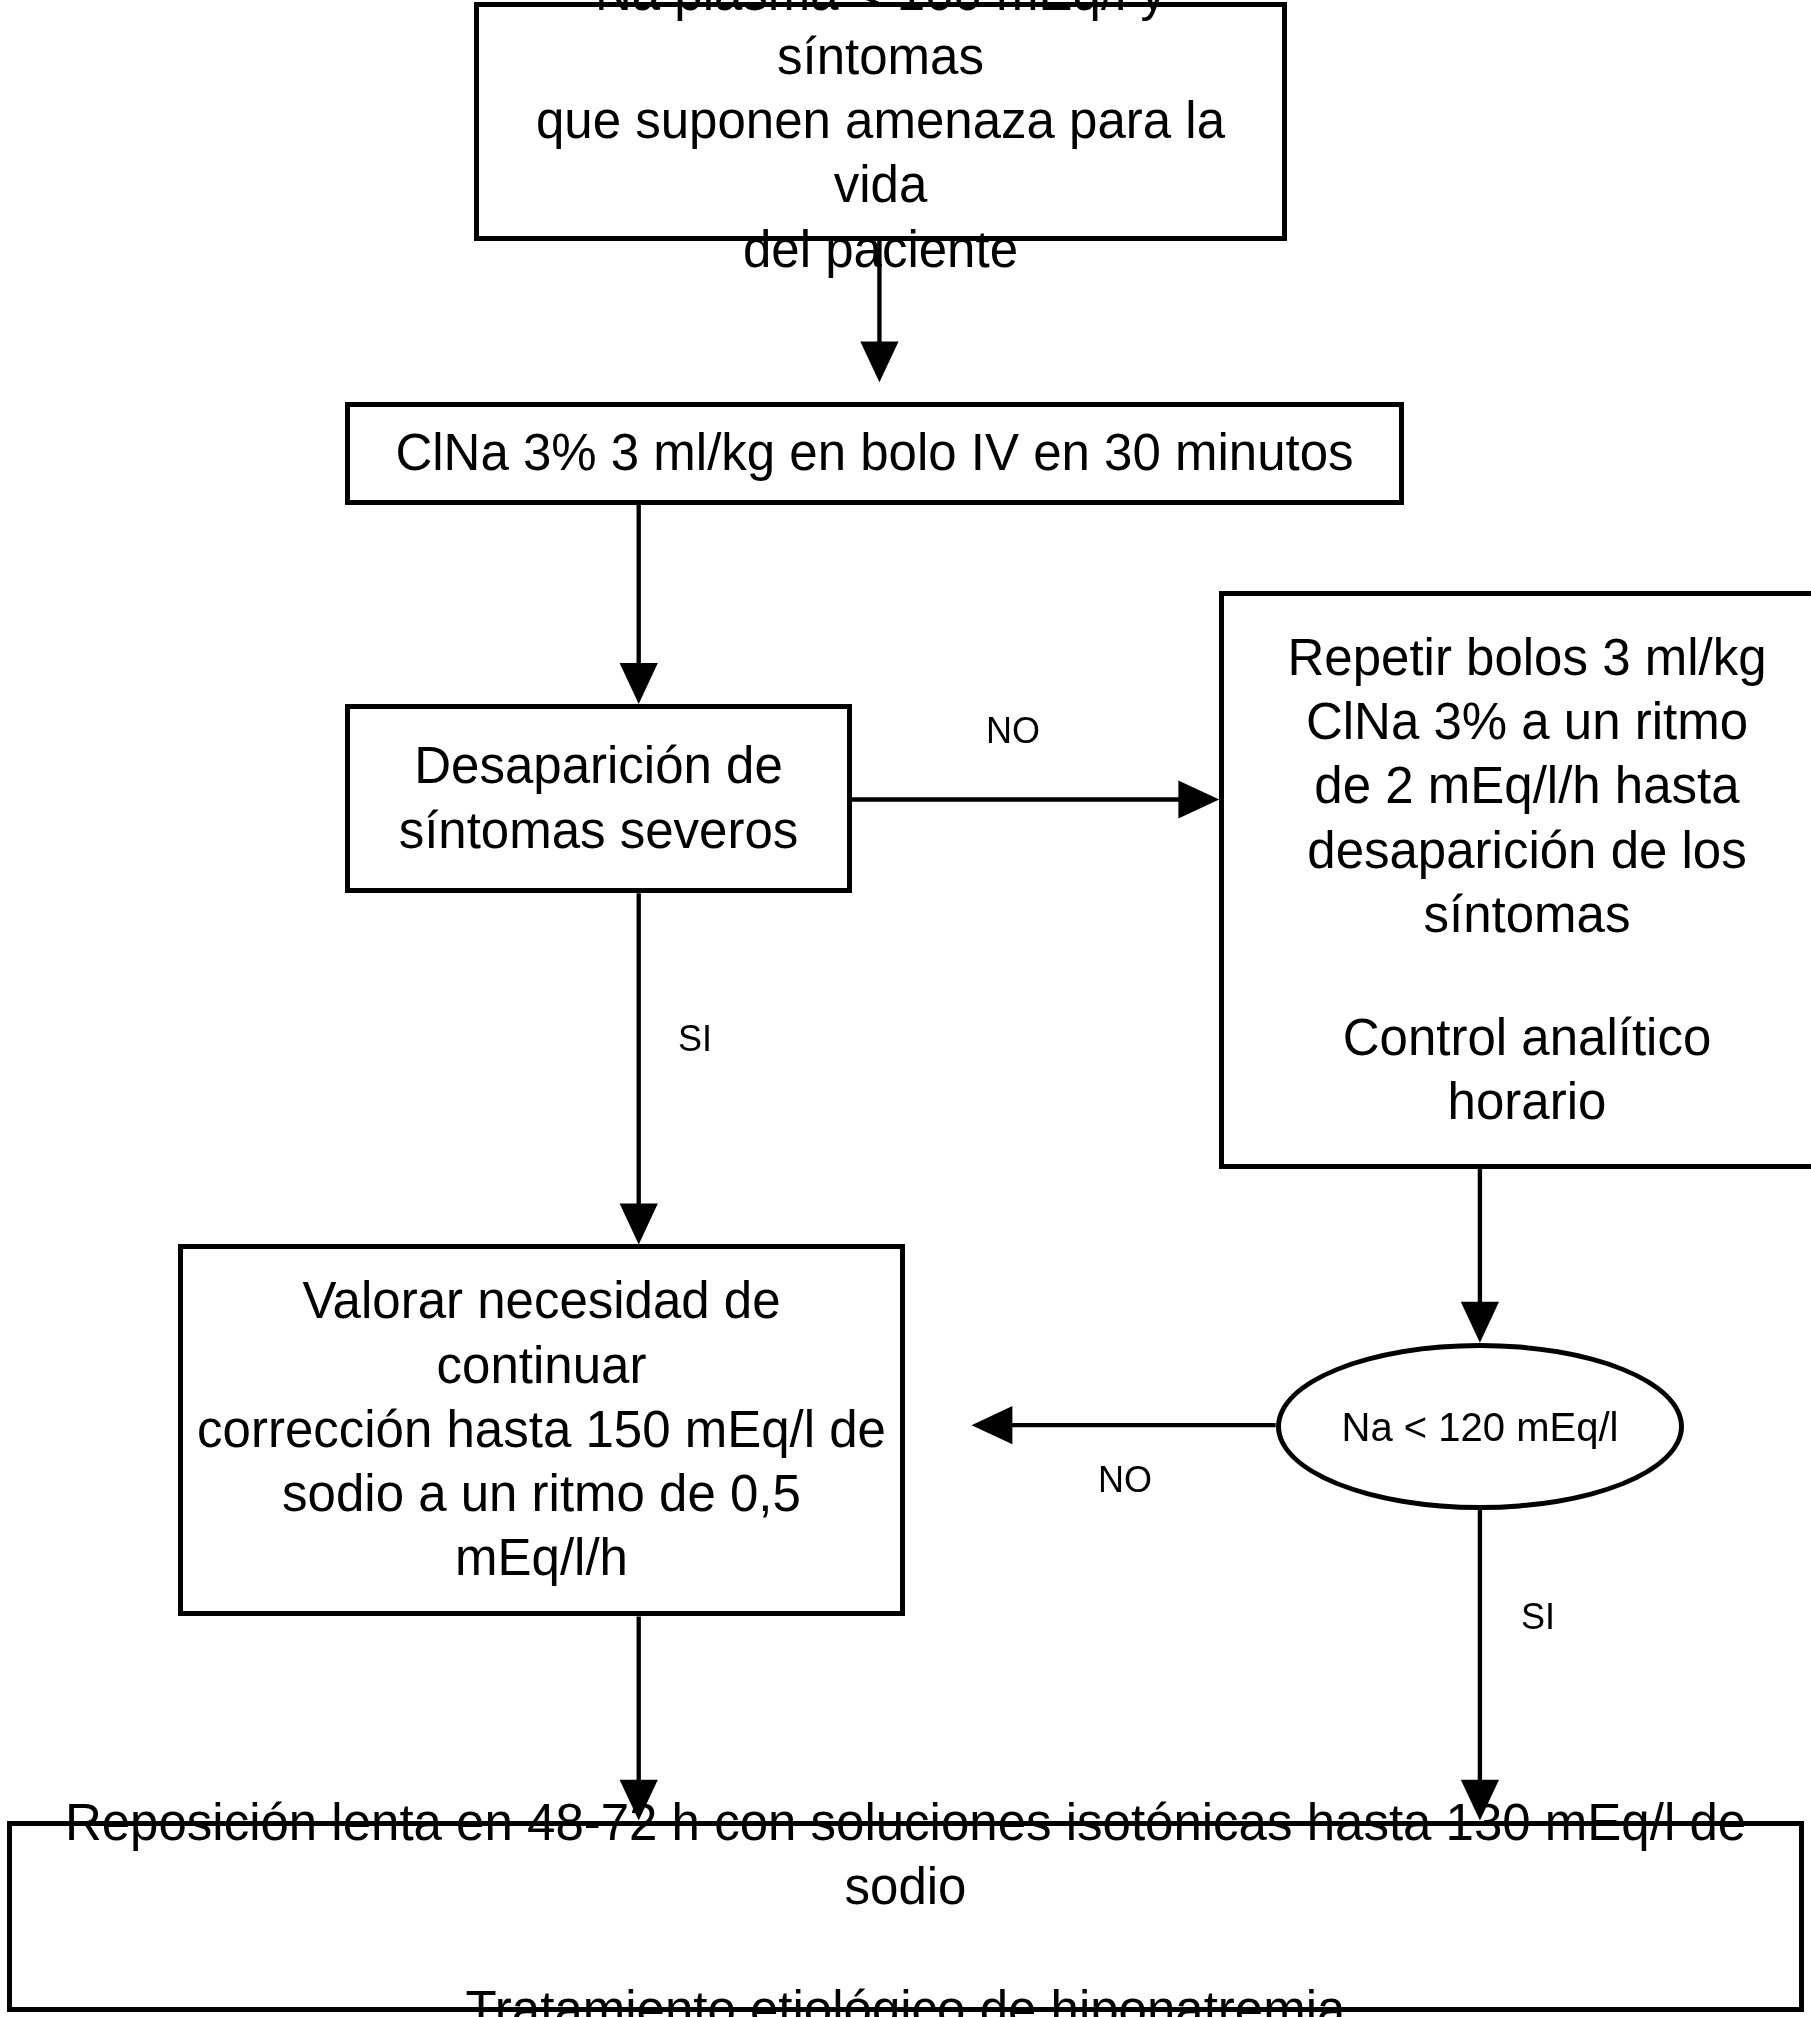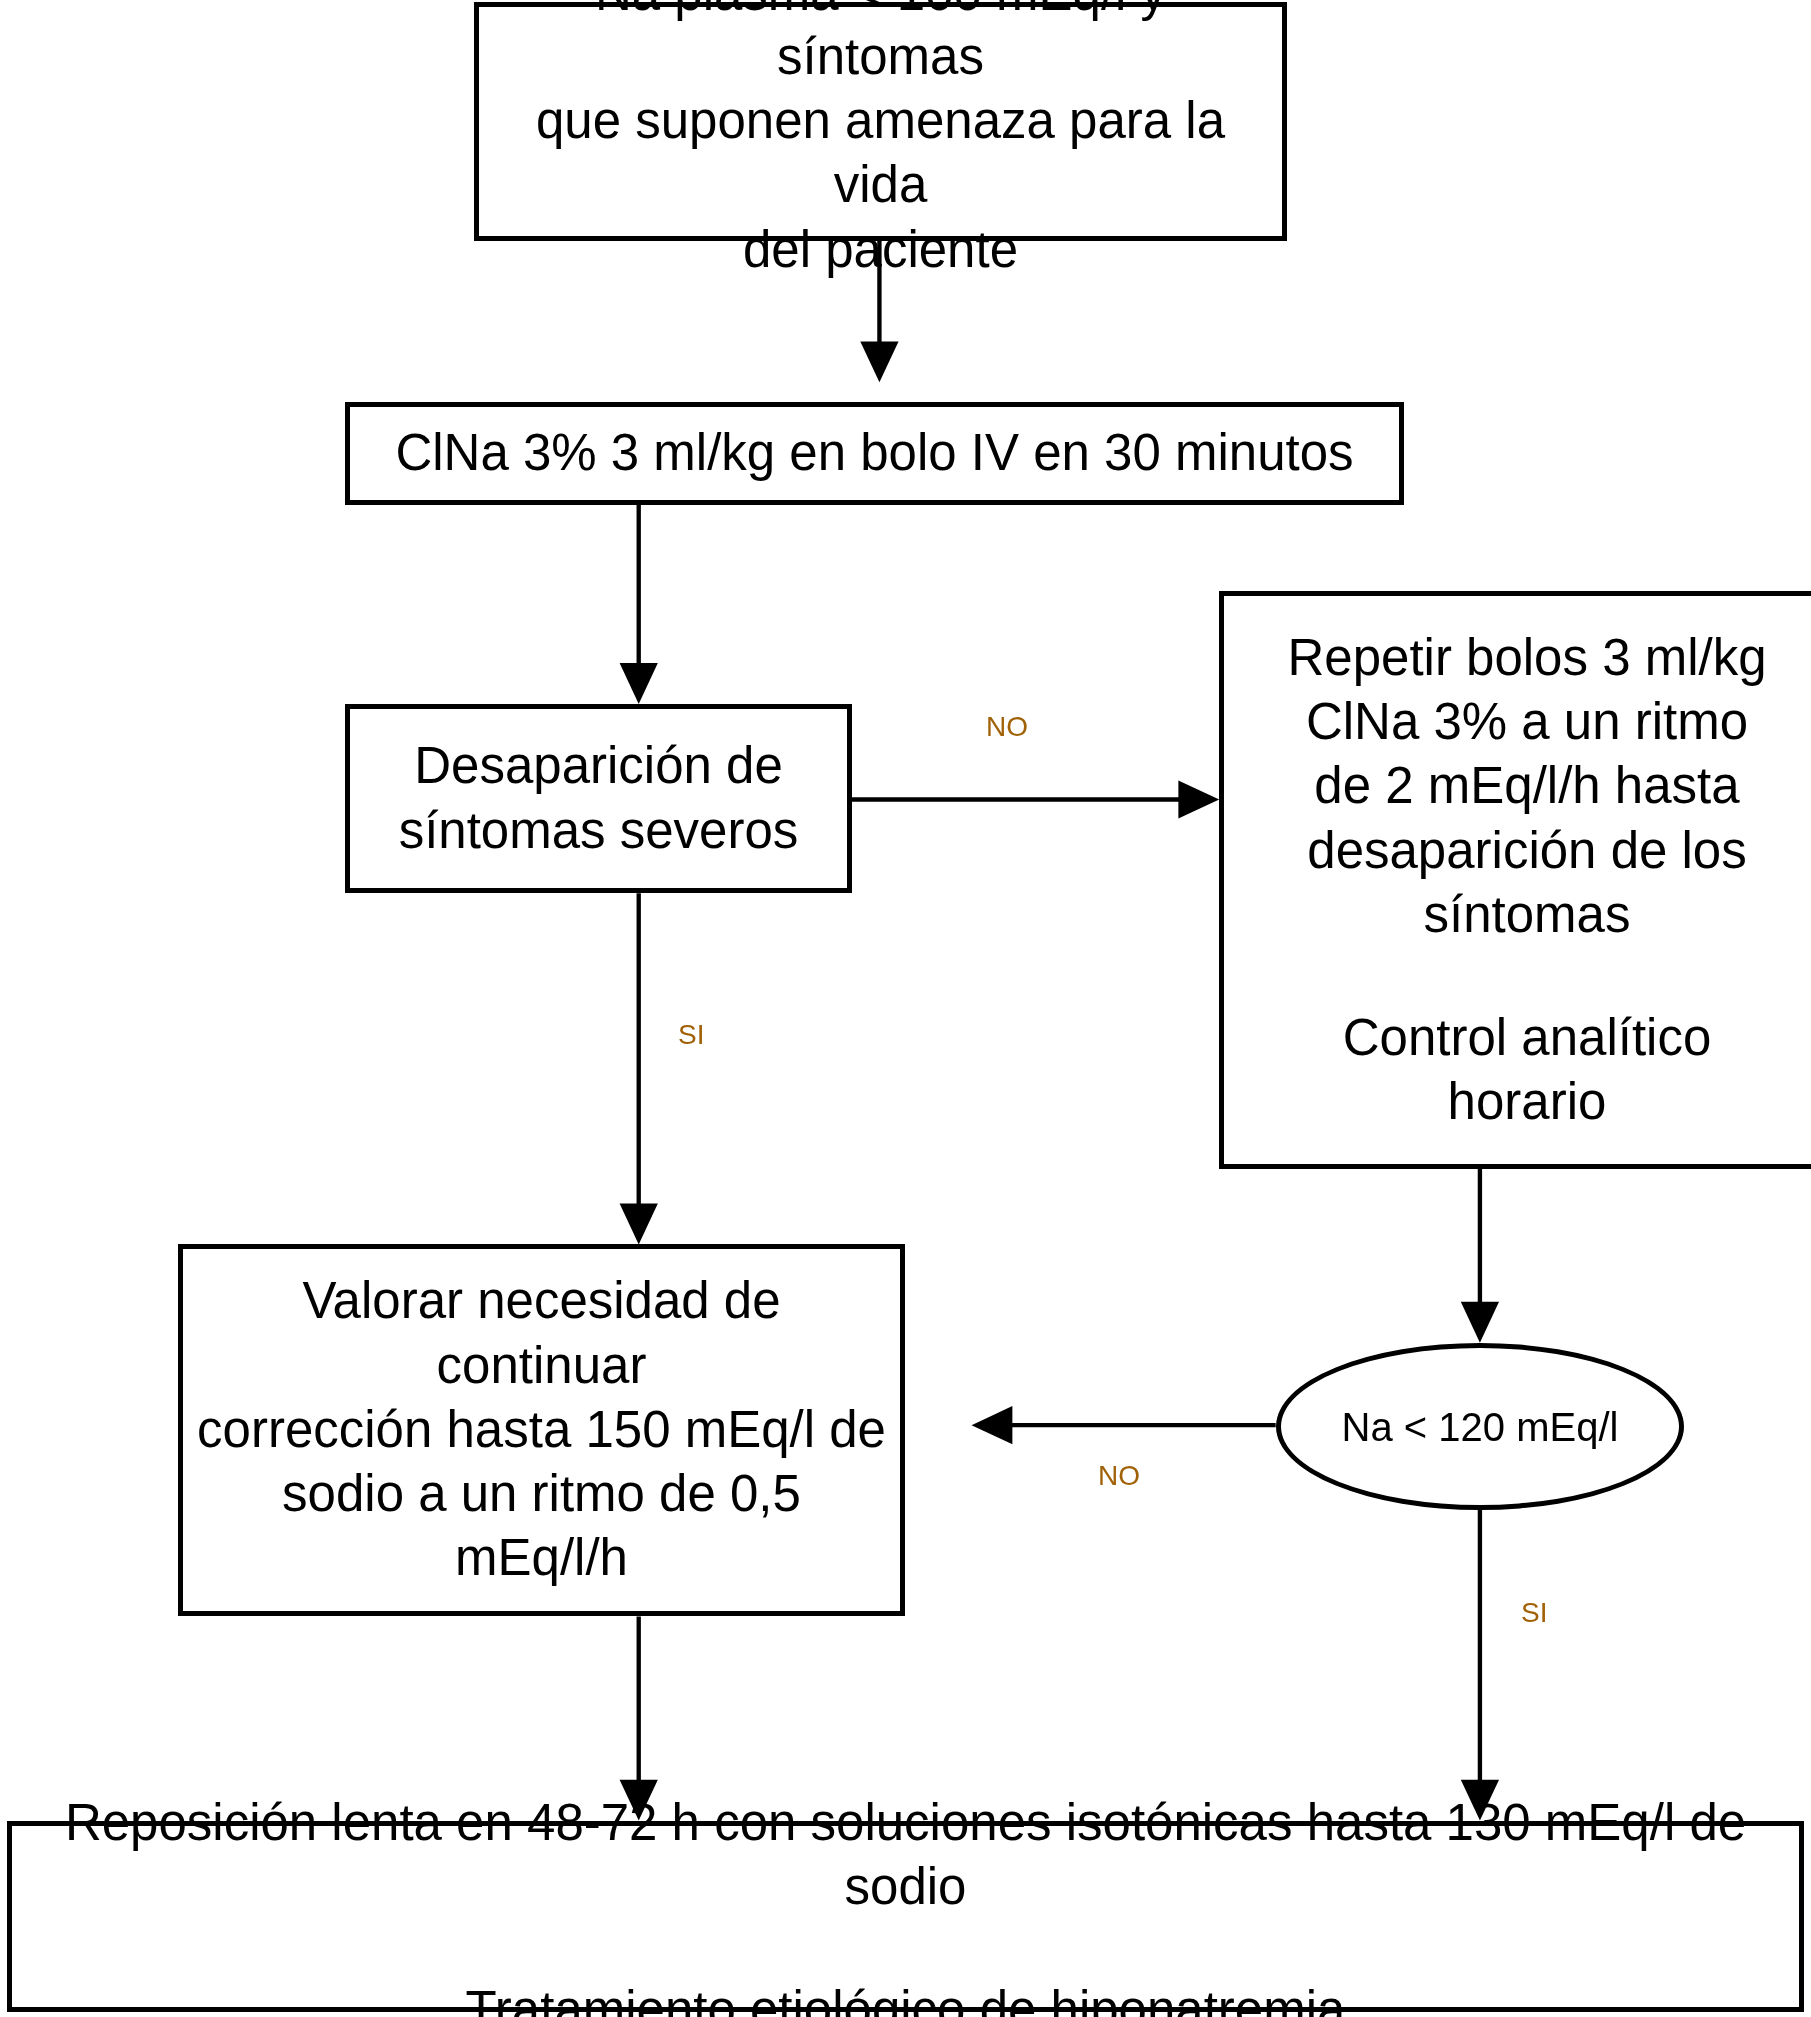--- a/index.html
+++ b/index.html
@@ -50,23 +50,23 @@
     align-items: center;
     justify-content: center;
     text-align: center;
     font-size: 40px;
     line-height: 1.2;
     color: #000000;
     z-index: 3;
   }
   .edge-label {
     position: absolute;
-    font-size: 28px;
+    font-size: 36px;
     line-height: 1;
-    color: #a16207;
+    color: #000000;
     white-space: nowrap;
     z-index: 4;
   }
   svg.edges {
     position: absolute;
     left: 0;
     top: 0;
     width: 1811px;
     height: 2017px;
     z-index: 1;

